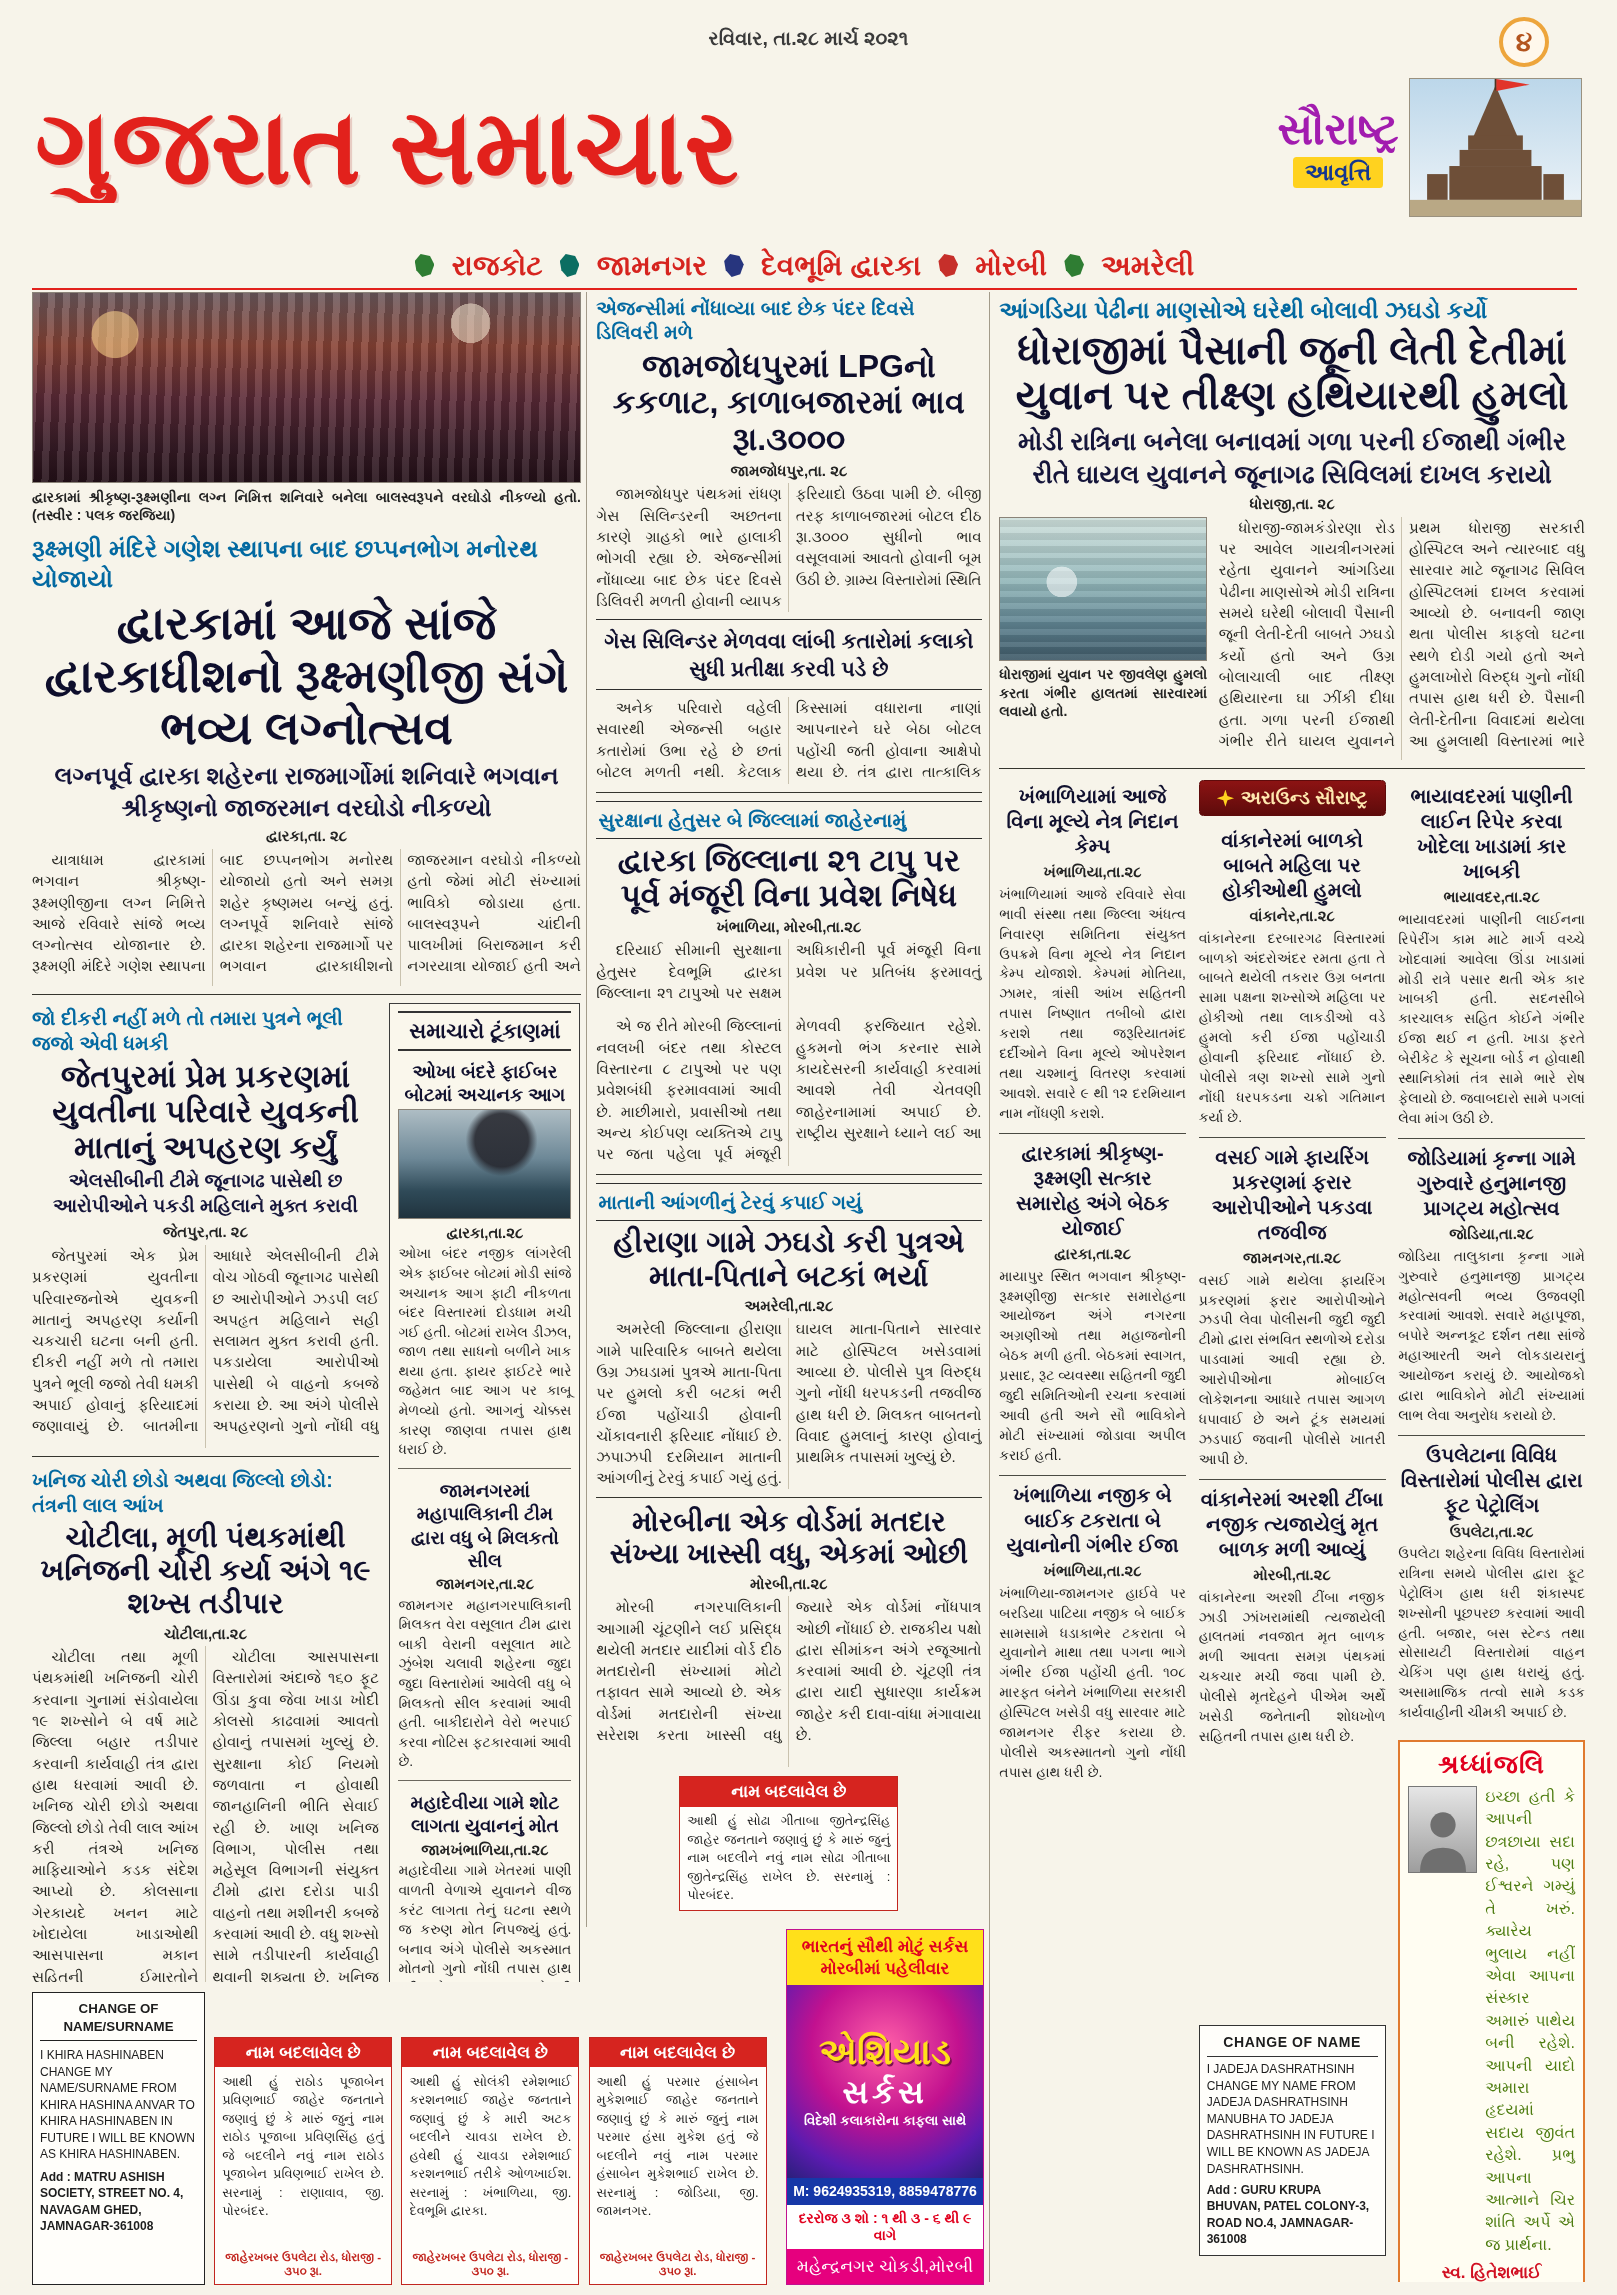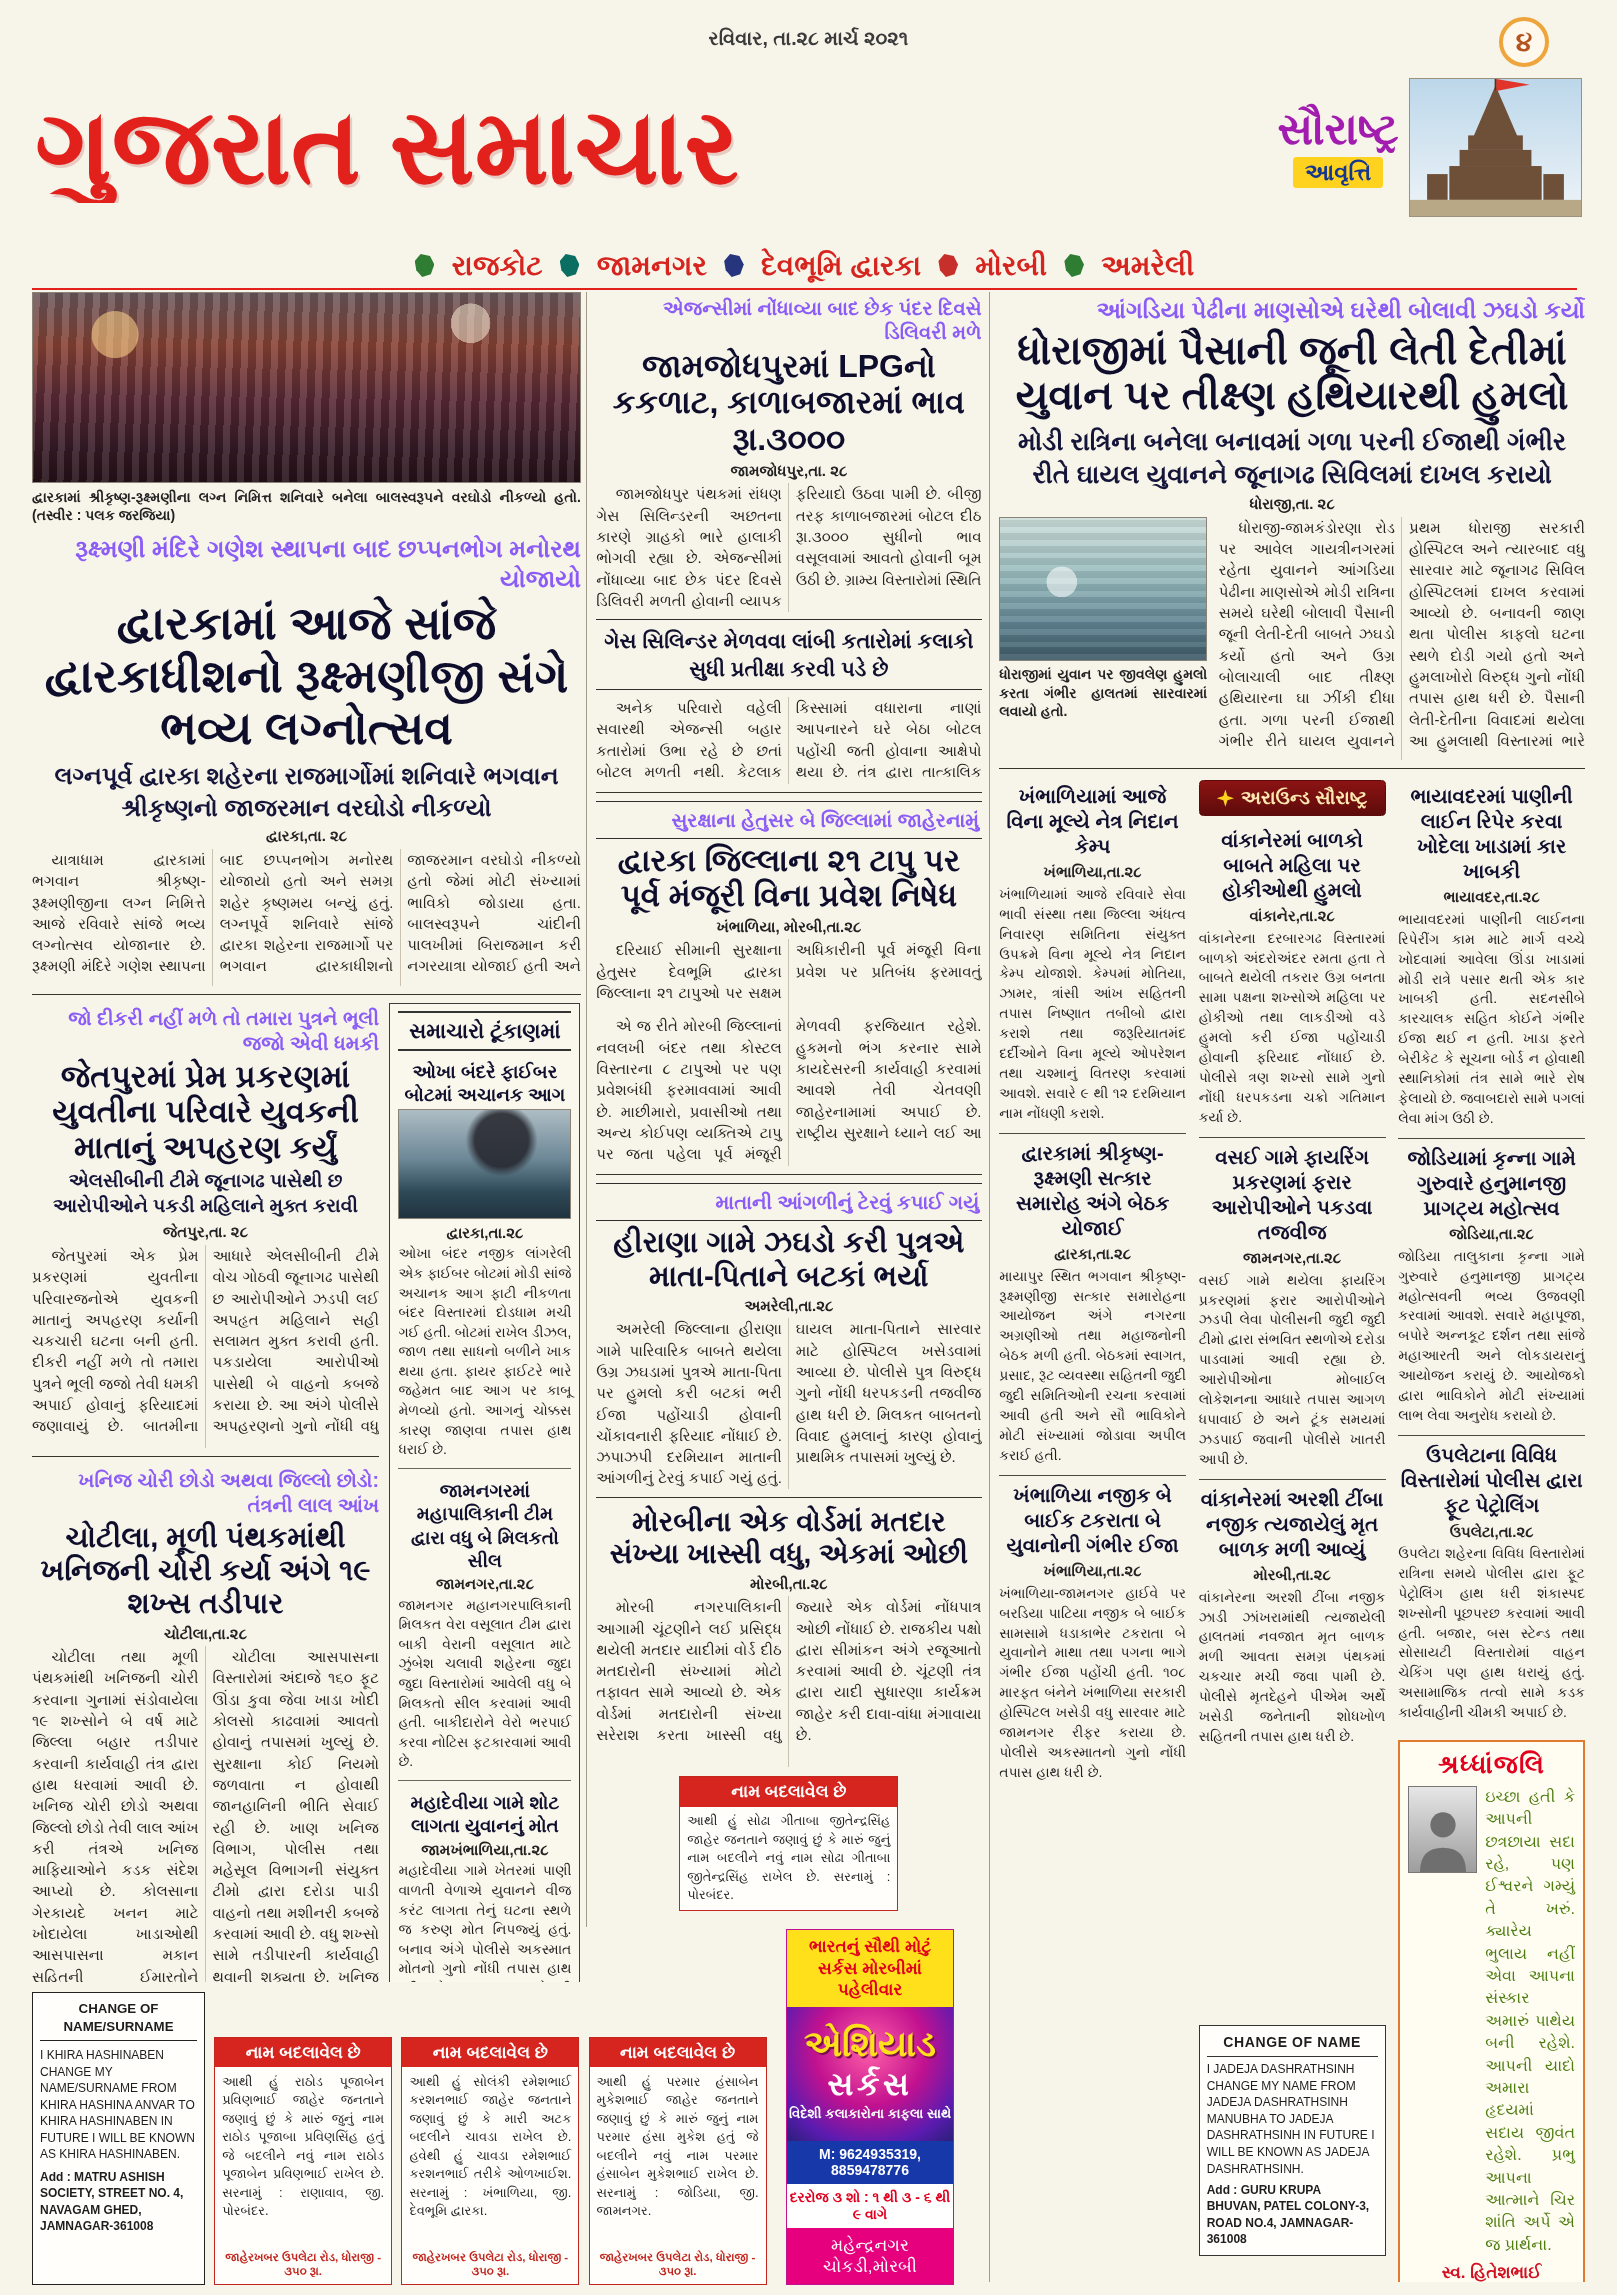--- a/index.html
+++ b/index.html
@@ -20,21 +20,21 @@
   .cities{position:absolute;top:247px;left:32px;right:40px;display:flex;justify-content:center;align-items:center;gap:17.3px;
           padding:4.6px 0 8px;border-bottom:2.9px solid #e2211c}
   .city{color:#d6241f;font-weight:800;font-size:28px;line-height:1}
   .mapic{width:19.6px;height:23px;display:inline-block;clip-path:polygon(30% 0,78% 8%,100% 45%,82% 88%,38% 100%,8% 70%,0 30%)}
   .m1,.m5{background:#2f7d33}.m2{background:#0b6e62}.m3{background:#27357e}.m4{background:#c62f2a}
   
   .sec{position:absolute;overflow:hidden}
   .sec-left{left:32px;top:292px;width:549px;height:1690px}
   .sec-center{left:586px;top:292px;width:399px;height:1635px;border-left:0.6px solid #a39b8a;padding:0 3.5px 0 9.2px}
   .sec-right{left:989px;top:292px;width:596px;height:1990px;border-left:0.6px solid #a39b8a;padding-left:9.2px}
-  .kick{font-weight:800;text-align:right;color:#8b5cf6;font-size:22px;line-height:1.25;padding:3.5px 0}
+  .kick{font-weight:800;text-align:left;color:#0369a1;font-size:22px;line-height:1.25;padding:3.5px 0}
   .kboxed{border-top:1.7px solid #2e2e2e;border-bottom:1.7px solid #2e2e2e;padding:5.8px 2.3px;margin-bottom:3.5px}
   .hl{font-weight:800;text-align:center;color:#0e0e2c;line-height:1.14}
   .sub{font-weight:800;text-align:center;color:#15153a;line-height:1.3}
   .dl{font-weight:700;font-size:15px;text-align:center;margin:4.6px 0 3.5px;color:#222}
   .body{font-size:15px;line-height:1.42;text-align:justify;color:#24241f;overflow:hidden}
   .body p{margin-bottom:7px;text-indent:19.6px}
   .cols2{column-count:2;column-gap:14px;column-rule:0.6px solid #c9c2ae}
   .cols3{column-count:3;column-gap:14px;column-rule:0.6px solid #c9c2ae}
   .rule{border-top:1.7px solid #35352e;margin:8px 0}
   .pull{font-weight:800;font-size:21px;text-align:center;border-top:1.7px solid #2e2e2e;border-bottom:1.7px solid #2e2e2e;
@@ -80,21 +80,21 @@
   .encls .t{font-weight:800;text-align:center;font-size:13.3px;border-bottom:1.2px solid #222;margin-bottom:5.8px;padding-bottom:3.5px}
   .gjcls{border:1.7px solid #c2261f;background:#fffefa;width:178px;height:248px;display:flex;flex-direction:column}
   .gjcls .h{background:#d6241f;color:#fff;font-weight:800;text-align:center;font-size:17px;padding:4.6px}
   .gjcls .b{padding:5.8px 7px;font-size:13px;line-height:1.42;text-align:justify;flex:1}
   .gjcls .f{color:#c2261f;font-size:11.6px;text-align:center;padding:0 4.6px 5.8px;font-weight:700}
   
   .inlad{width:219px;margin:9.2px auto 0;border:1.7px solid #c2261f;background:#fffefa}
   .inlad .h{background:#d6241f;color:#fff;font-weight:800;text-align:center;font-size:17px;padding:4.6px}
   .inlad .b{padding:5.8px 7px;font-size:13px;line-height:1.42;text-align:justify}
   
-  .circus{position:absolute;left:786px;top:1929px;width:168px;height:356px;border:1.7px solid #c2118f;display:flex;flex-direction:column;background:#fff}
+  .circus{position:absolute;left:786px;top:1929px;width:198px;height:356px;border:1.7px solid #c2118f;display:flex;flex-direction:column;background:#fff}
   .cirban{background:#ffe01a;color:#e1001e;font-weight:800;font-size:17px;text-align:center;padding:5.8px 3.5px;line-height:1.28}
   .cirmain{flex:1;background:radial-gradient(circle at 50% 32%,#ff5fa8,#c2118f 45%,#5b1bb0 78%,#2a1f7a);
            display:flex;flex-direction:column;align-items:center;justify-content:center;gap:5.8px}
   .cirname1{color:#ffe01a;font-size:36px;font-weight:800;text-shadow:1.7px 2.3px 0 #7a0e52;line-height:1}
   .cirname2{color:#fff;font-size:32px;font-weight:800;letter-spacing:3.5px;line-height:1}
   .cirtag{color:#fff;font-size:13.3px;font-weight:700}
   .cirph{background:#1638a8;color:#fff;font-size:14px;font-weight:700;text-align:center;padding:5.2px 2.3px}
   .cirtime{background:#fff;color:#e1001e;font-weight:800;font-size:14px;text-align:center;padding:5.2px 2.3px}
   .cirven{background:#e6007e;color:#fff;font-weight:400;font-size:17.3px;text-align:center;padding:7px 2.3px}
   

